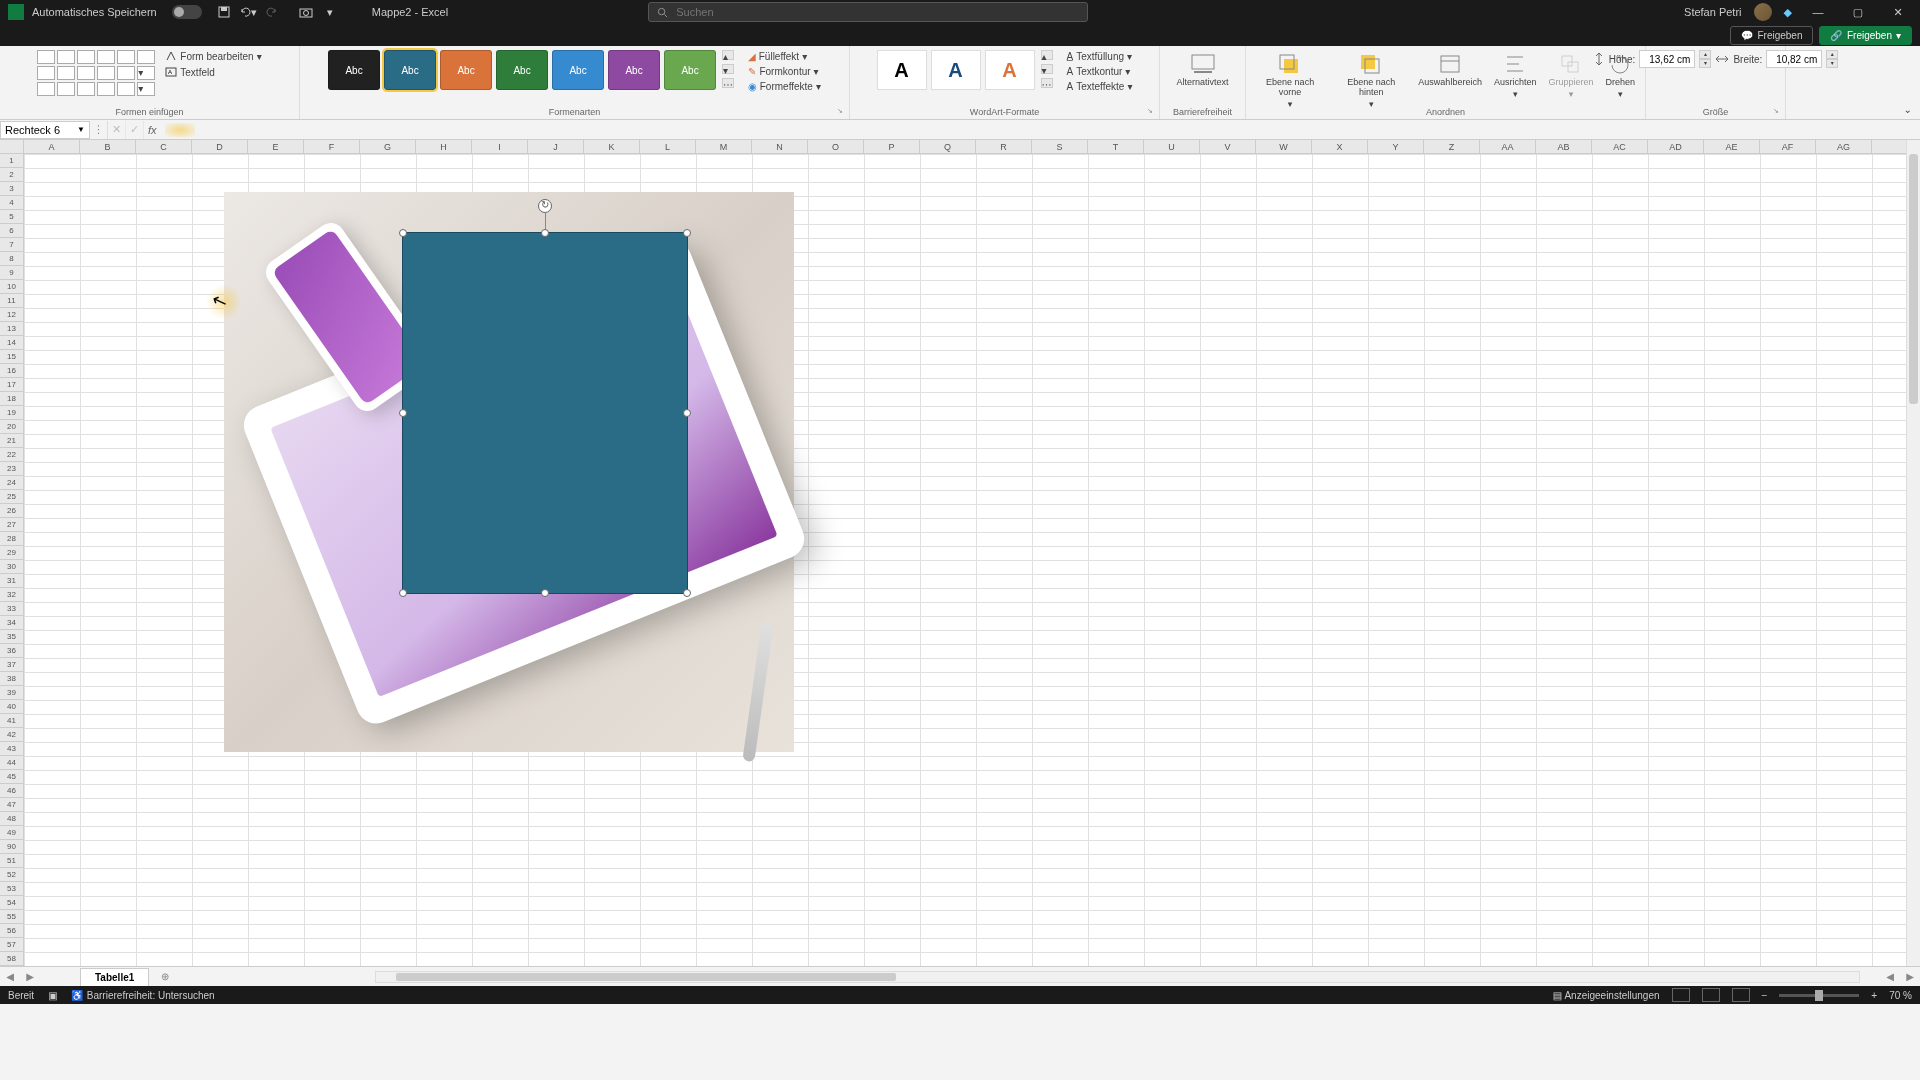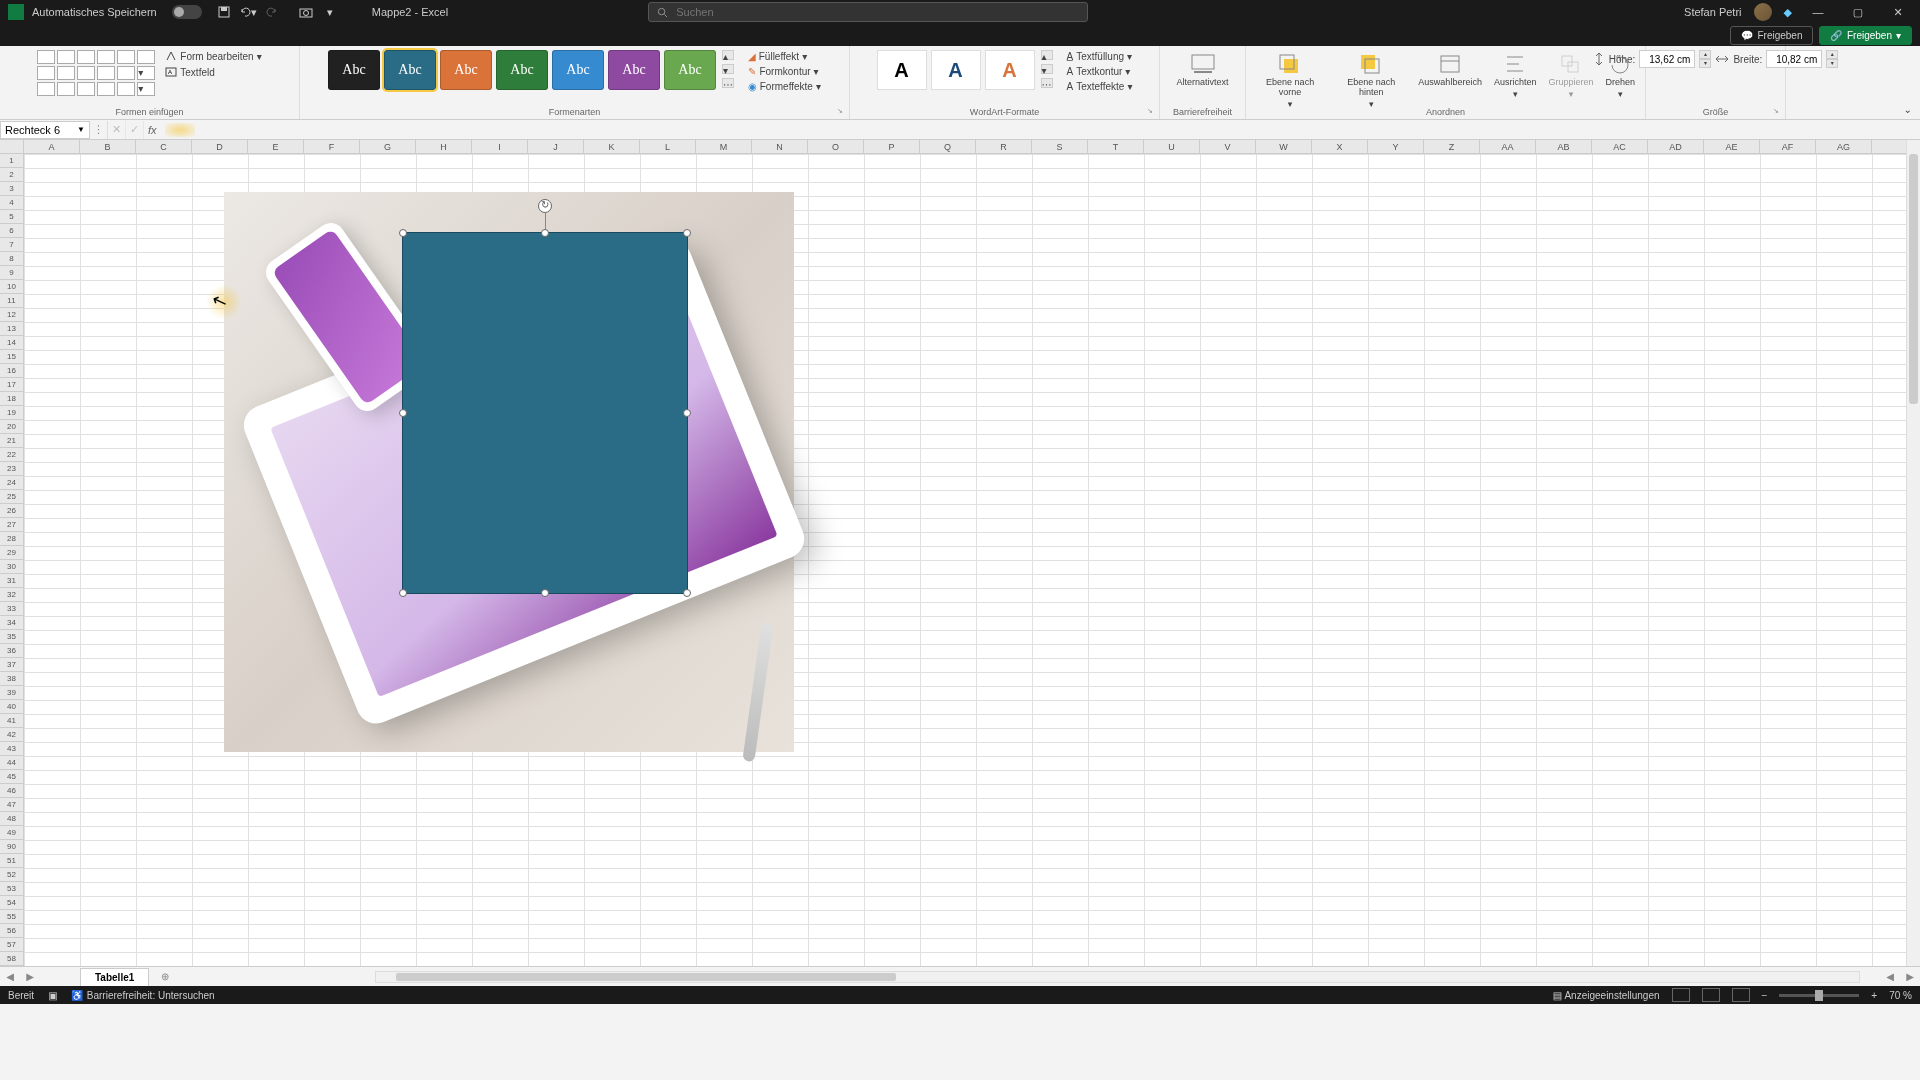--- a/index.html
+++ b/index.html
@@ -30,21 +30,21 @@
 
 
 .ribbon { height: 74px; background: #f3f3f3; border-bottom: 1px solid #ccc; display: flex; font-size: 10px; color: #444; }
 .ribbon-group { border-right: 1px solid #ddd; padding: 2px 6px 0; display: flex; flex-direction: column; align-items: center; position: relative; }
 .ribbon-group-label { position: absolute; bottom: 2px; font-size: 9px; color: #666; }
 .ribbon-content { flex: 1; display: flex; align-items: flex-start; gap: 4px; padding-top: 2px; }
 .shape-grid { display: grid; grid-template-columns: repeat(6, 18px); gap: 2px; }
 .shape-cell { width: 18px; height: 14px; border: 1px solid #aaa; background: #fff; }
 .form-edit-col { display: flex; flex-direction: column; gap: 4px; margin-left: 6px; font-size: 10px; }
 .form-edit-item { display: flex; align-items: center; gap: 3px; cursor: pointer; }
-.style-swatch { width: 52px; height: 40px; border-radius: 3px; display: flex; align-items: center; justify-content: center; color: white; font-size: 14px; border: 1px solid rgba(0,0,0,0.2); cursor: pointer; font-family: Liberation Serif, serif; }
+.style-swatch { width: 52px; height: 40px; border-radius: 3px; display: flex; align-items: center; justify-content: center; color: white; font-size: 10px; border: 1px solid rgba(0,0,0,0.2); cursor: pointer; }
 .style-swatch.selected { outline: 2px solid #f5c842; }
 .style-more { display: flex; flex-direction: column; gap: 4px; margin-left: 2px; }
 .style-more-btn { width: 12px; height: 10px; background: #e8e8e8; border: 1px solid #ccc; cursor: pointer; }
 .fill-col { display: flex; flex-direction: column; gap: 2px; font-size: 10px; }
 .fill-item { display: flex; align-items: center; gap: 3px; cursor: pointer; padding: 1px 0; }
 .wordart-swatch { width: 50px; height: 40px; background: white; border: 1px solid #ddd; display: flex; align-items: center; justify-content: center; font-size: 20px; font-weight: bold; cursor: pointer; }
 .big-btn { display: flex; flex-direction: column; align-items: center; gap: 2px; cursor: pointer; padding: 2px 4px; font-size: 9px; text-align: center; line-height: 1.1; }
 .big-btn-icon { width: 28px; height: 24px; display: flex; align-items: center; justify-content: center; }
 .size-row { display: flex; align-items: center; gap: 4px; font-size: 10px; margin-bottom: 2px; }
 .size-input { width: 56px; height: 18px; border: 1px solid #ccc; background: white; font-size: 10px; text-align: right; padding-right: 4px; }

